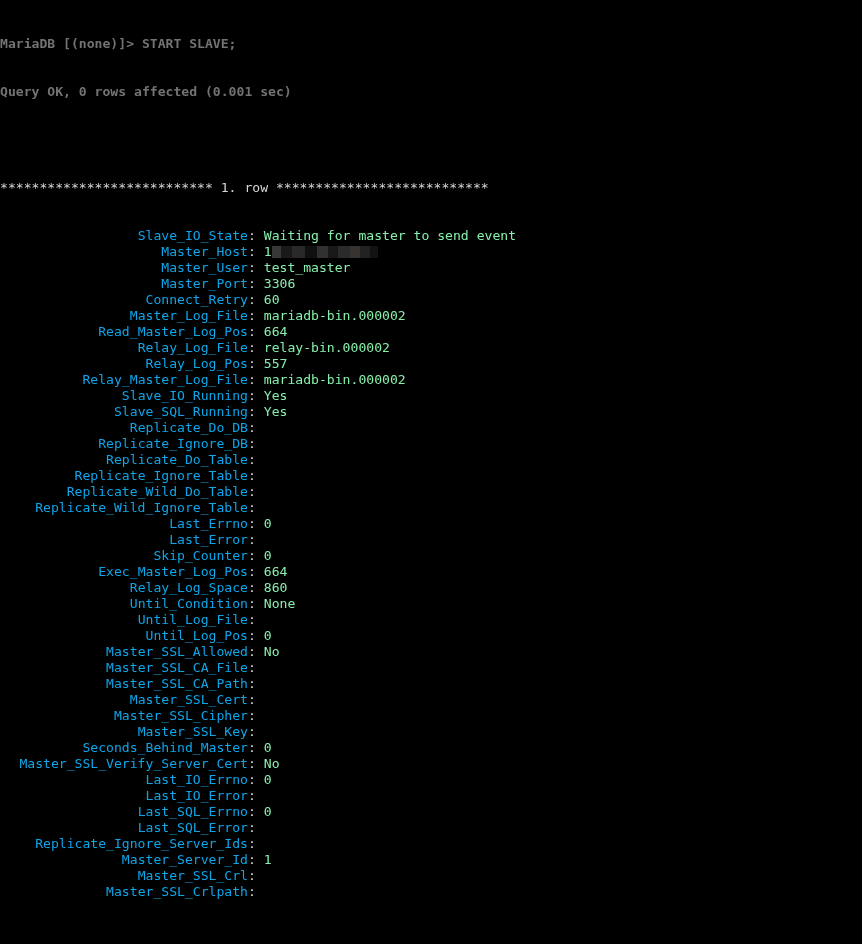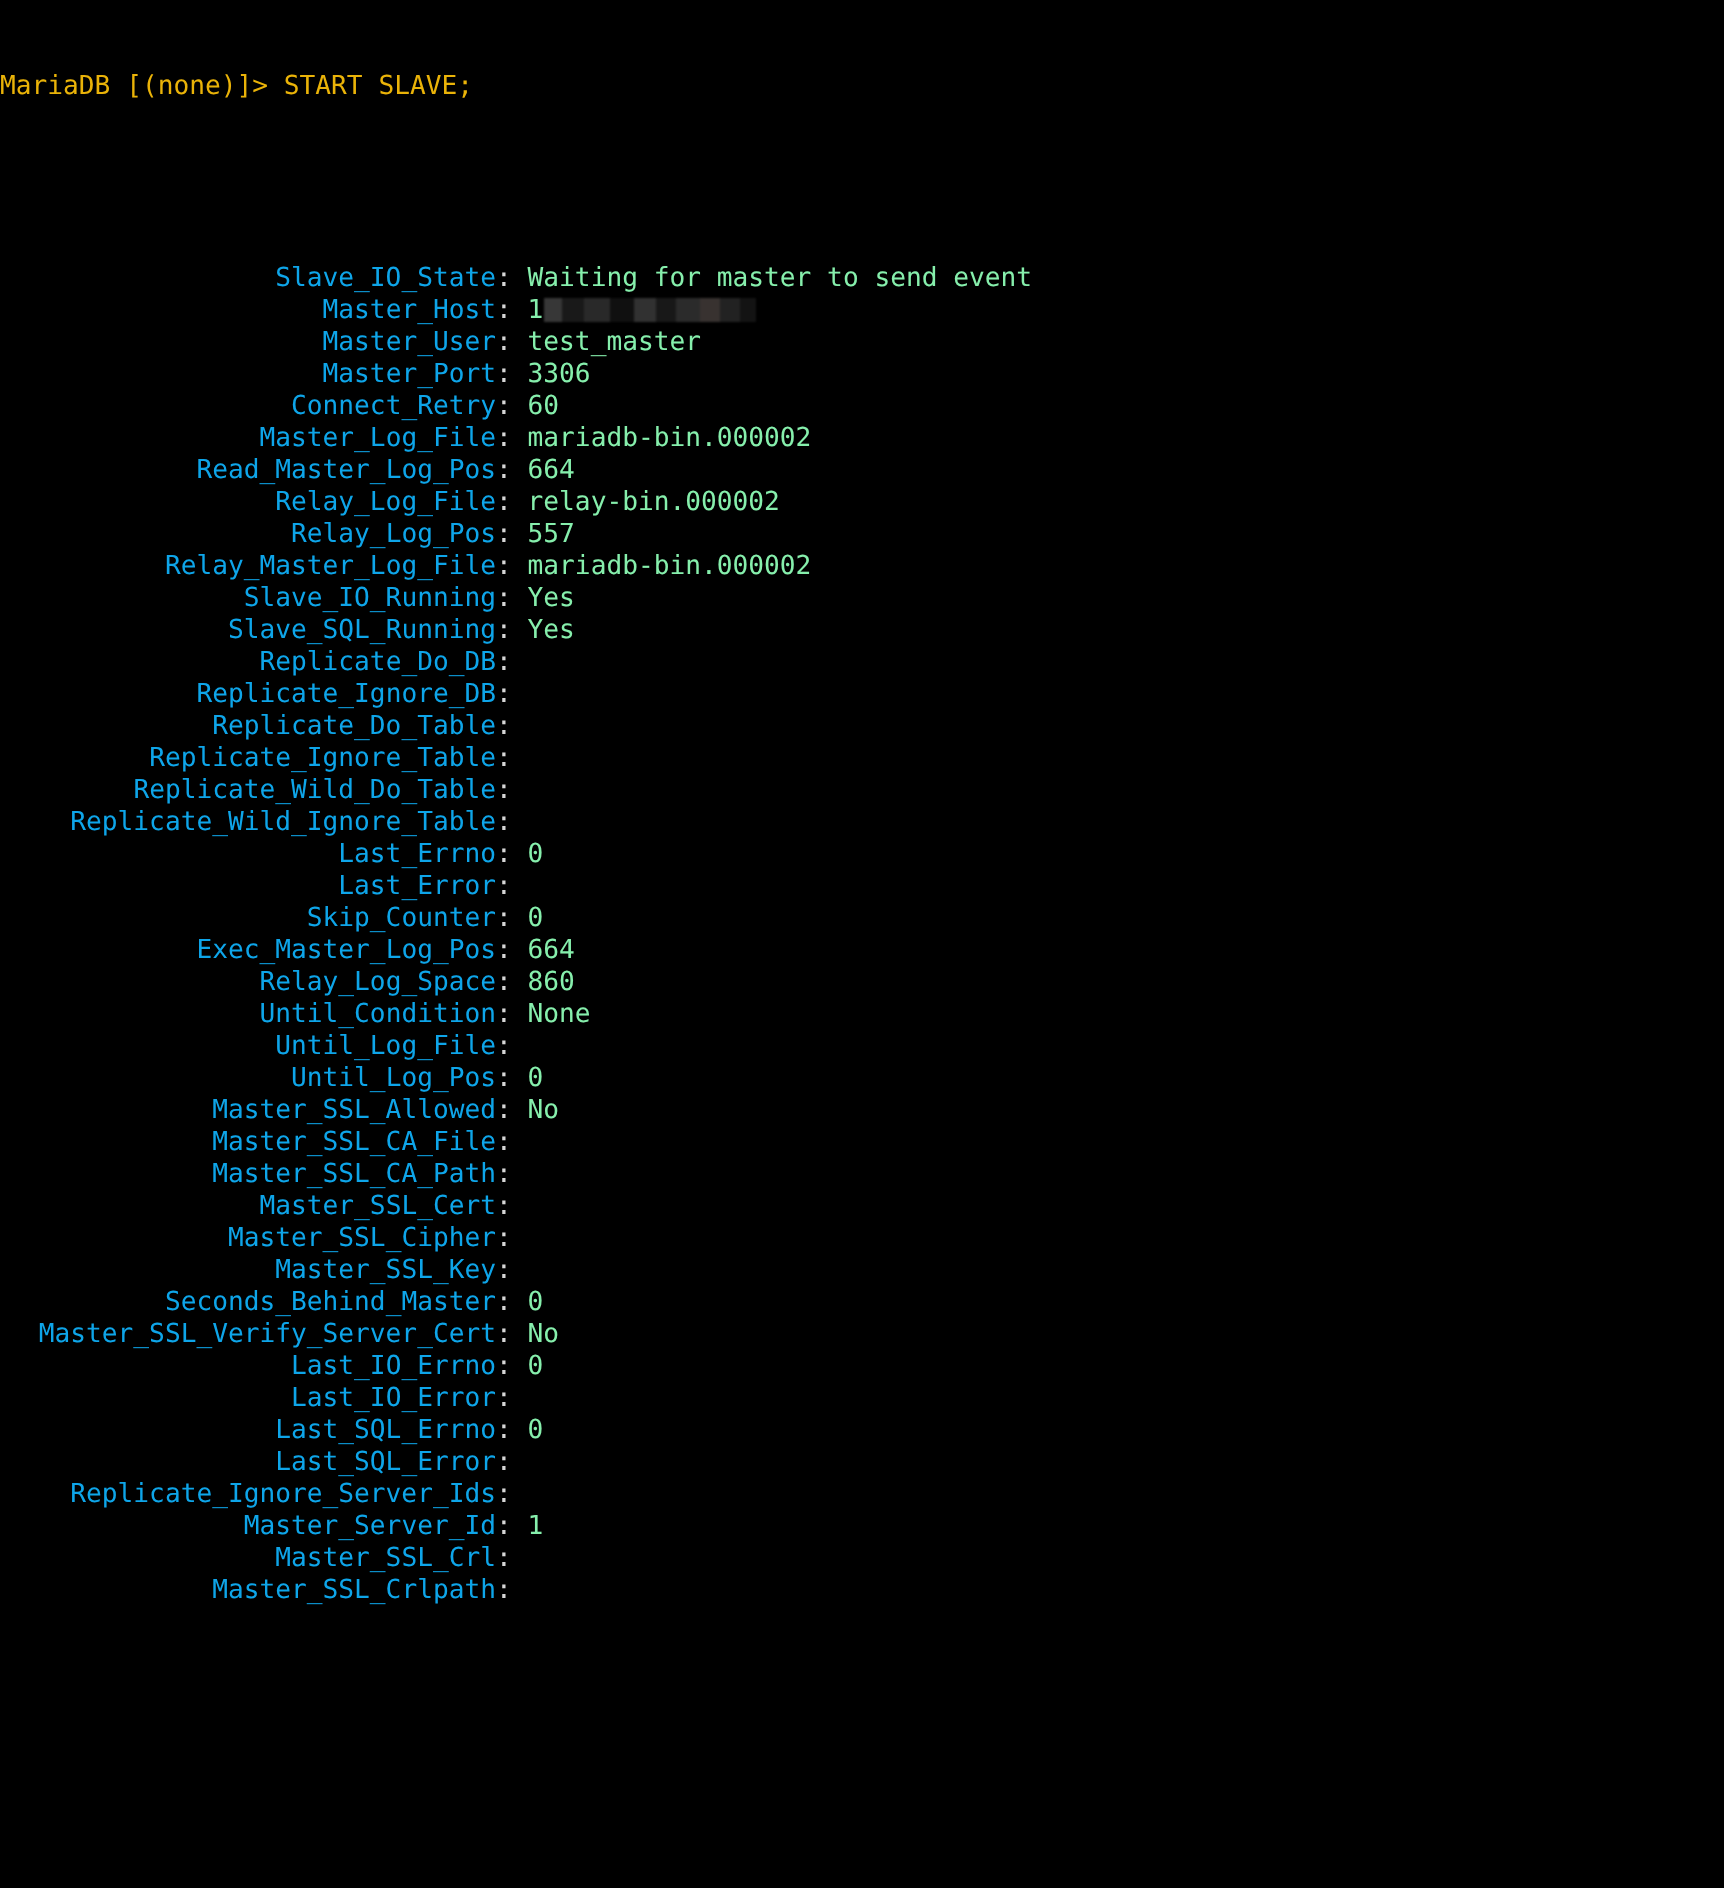--- a/index.html
+++ b/index.html
@@ -25,22 +25,22 @@
     color: #d6d6d6;
     white-space: pre;
     overflow: hidden;
   }
   .line {
     height: 16px;
     white-space: pre;
     display: block;
   }
   .bold {
-    font-weight: normal;
-    color: #eab308;
+    font-weight: bold;
+    color: #737373;
   }
   .blank { height: 16px; display: block; }
 
   
   .kv { display: block; height: 16px; white-space: pre; }
   .kv .label {
     display: inline-block;
     width: 248px;
     text-align: right;
     color: #0ea5e9;
@@ -70,16 +70,18 @@
         #151515 98px, #151515 106px);
     filter: blur(0.6px);
     opacity: 0.95;
   }
 </style>
 </head>
 <body>
 
 <div id="terminal">
   <span class="line bold">MariaDB [(none)]&gt; START SLAVE;</span>
+  <span class="line bold">Query OK, 0 rows affected (0.001 sec)</span>
   <span class="blank"></span>
+  <span class="line">*************************** 1. row ***************************</span>
   <div id="field-rows"><span class="kv"><span class="label">Slave_IO_State</span><span class="sep">: </span><span class="value">Waiting for master to send event</span></span><span class="kv"><span class="label">Master_Host</span><span class="sep">: </span><span class="value">1</span><span class="redacted"></span></span><span class="kv"><span class="label">Master_User</span><span class="sep">: </span><span class="value">test_master</span></span><span class="kv"><span class="label">Master_Port</span><span class="sep">: </span><span class="value">3306</span></span><span class="kv"><span class="label">Connect_Retry</span><span class="sep">: </span><span class="value">60</span></span><span class="kv"><span class="label">Master_Log_File</span><span class="sep">: </span><span class="value">mariadb-bin.000002</span></span><span class="kv"><span class="label">Read_Master_Log_Pos</span><span class="sep">: </span><span class="value">664</span></span><span class="kv"><span class="label">Relay_Log_File</span><span class="sep">: </span><span class="value">relay-bin.000002</span></span><span class="kv"><span class="label">Relay_Log_Pos</span><span class="sep">: </span><span class="value">557</span></span><span class="kv"><span class="label">Relay_Master_Log_File</span><span class="sep">: </span><span class="value">mariadb-bin.000002</span></span><span class="kv"><span class="label">Slave_IO_Running</span><span class="sep">: </span><span class="value">Yes</span></span><span class="kv"><span class="label">Slave_SQL_Running</span><span class="sep">: </span><span class="value">Yes</span></span><span class="kv"><span class="label">Replicate_Do_DB</span><span class="sep">: </span><span class="value"></span></span><span class="kv"><span class="label">Replicate_Ignore_DB</span><span class="sep">: </span><span class="value"></span></span><span class="kv"><span class="label">Replicate_Do_Table</span><span class="sep">: </span><span class="value"></span></span><span class="kv"><span class="label">Replicate_Ignore_Table</span><span class="sep">: </span><span class="value"></span></span><span class="kv"><span class="label">Replicate_Wild_Do_Table</span><span class="sep">: </span><span class="value"></span></span><span class="kv"><span class="label">Replicate_Wild_Ignore_Table</span><span class="sep">: </span><span class="value"></span></span><span class="kv"><span class="label">Last_Errno</span><span class="sep">: </span><span class="value">0</span></span><span class="kv"><span class="label">Last_Error</span><span class="sep">: </span><span class="value"></span></span><span class="kv"><span class="label">Skip_Counter</span><span class="sep">: </span><span class="value">0</span></span><span class="kv"><span class="label">Exec_Master_Log_Pos</span><span class="sep">: </span><span class="value">664</span></span><span class="kv"><span class="label">Relay_Log_Space</span><span class="sep">: </span><span class="value">860</span></span><span class="kv"><span class="label">Until_Condition</span><span class="sep">: </span><span class="value">None</span></span><span class="kv"><span class="label">Until_Log_File</span><span class="sep">: </span><span class="value"></span></span><span class="kv"><span class="label">Until_Log_Pos</span><span class="sep">: </span><span class="value">0</span></span><span class="kv"><span class="label">Master_SSL_Allowed</span><span class="sep">: </span><span class="value">No</span></span><span class="kv"><span class="label">Master_SSL_CA_File</span><span class="sep">: </span><span class="value"></span></span><span class="kv"><span class="label">Master_SSL_CA_Path</span><span class="sep">: </span><span class="value"></span></span><span class="kv"><span class="label">Master_SSL_Cert</span><span class="sep">: </span><span class="value"></span></span><span class="kv"><span class="label">Master_SSL_Cipher</span><span class="sep">: </span><span class="value"></span></span><span class="kv"><span class="label">Master_SSL_Key</span><span class="sep">: </span><span class="value"></span></span><span class="kv"><span class="label">Seconds_Behind_Master</span><span class="sep">: </span><span class="value">0</span></span><span class="kv"><span class="label">Master_SSL_Verify_Server_Cert</span><span class="sep">: </span><span class="value">No</span></span><span class="kv"><span class="label">Last_IO_Errno</span><span class="sep">: </span><span class="value">0</span></span><span class="kv"><span class="label">Last_IO_Error</span><span class="sep">: </span><span class="value"></span></span><span class="kv"><span class="label">Last_SQL_Errno</span><span class="sep">: </span><span class="value">0</span></span><span class="kv"><span class="label">Last_SQL_Error</span><span class="sep">: </span><span class="value"></span></span><span class="kv"><span class="label">Replicate_Ignore_Server_Ids</span><span class="sep">: </span><span class="value"></span></span><span class="kv"><span class="label">Master_Server_Id</span><span class="sep">: </span><span class="value">1</span></span><span class="kv"><span class="label">Master_SSL_Crl</span><span class="sep">: </span><span class="value"></span></span><span class="kv"><span class="label">Master_SSL_Crlpath</span><span class="sep">: </span><span class="value"></span></span></div>
   
 </div>
 
 </body></html>

